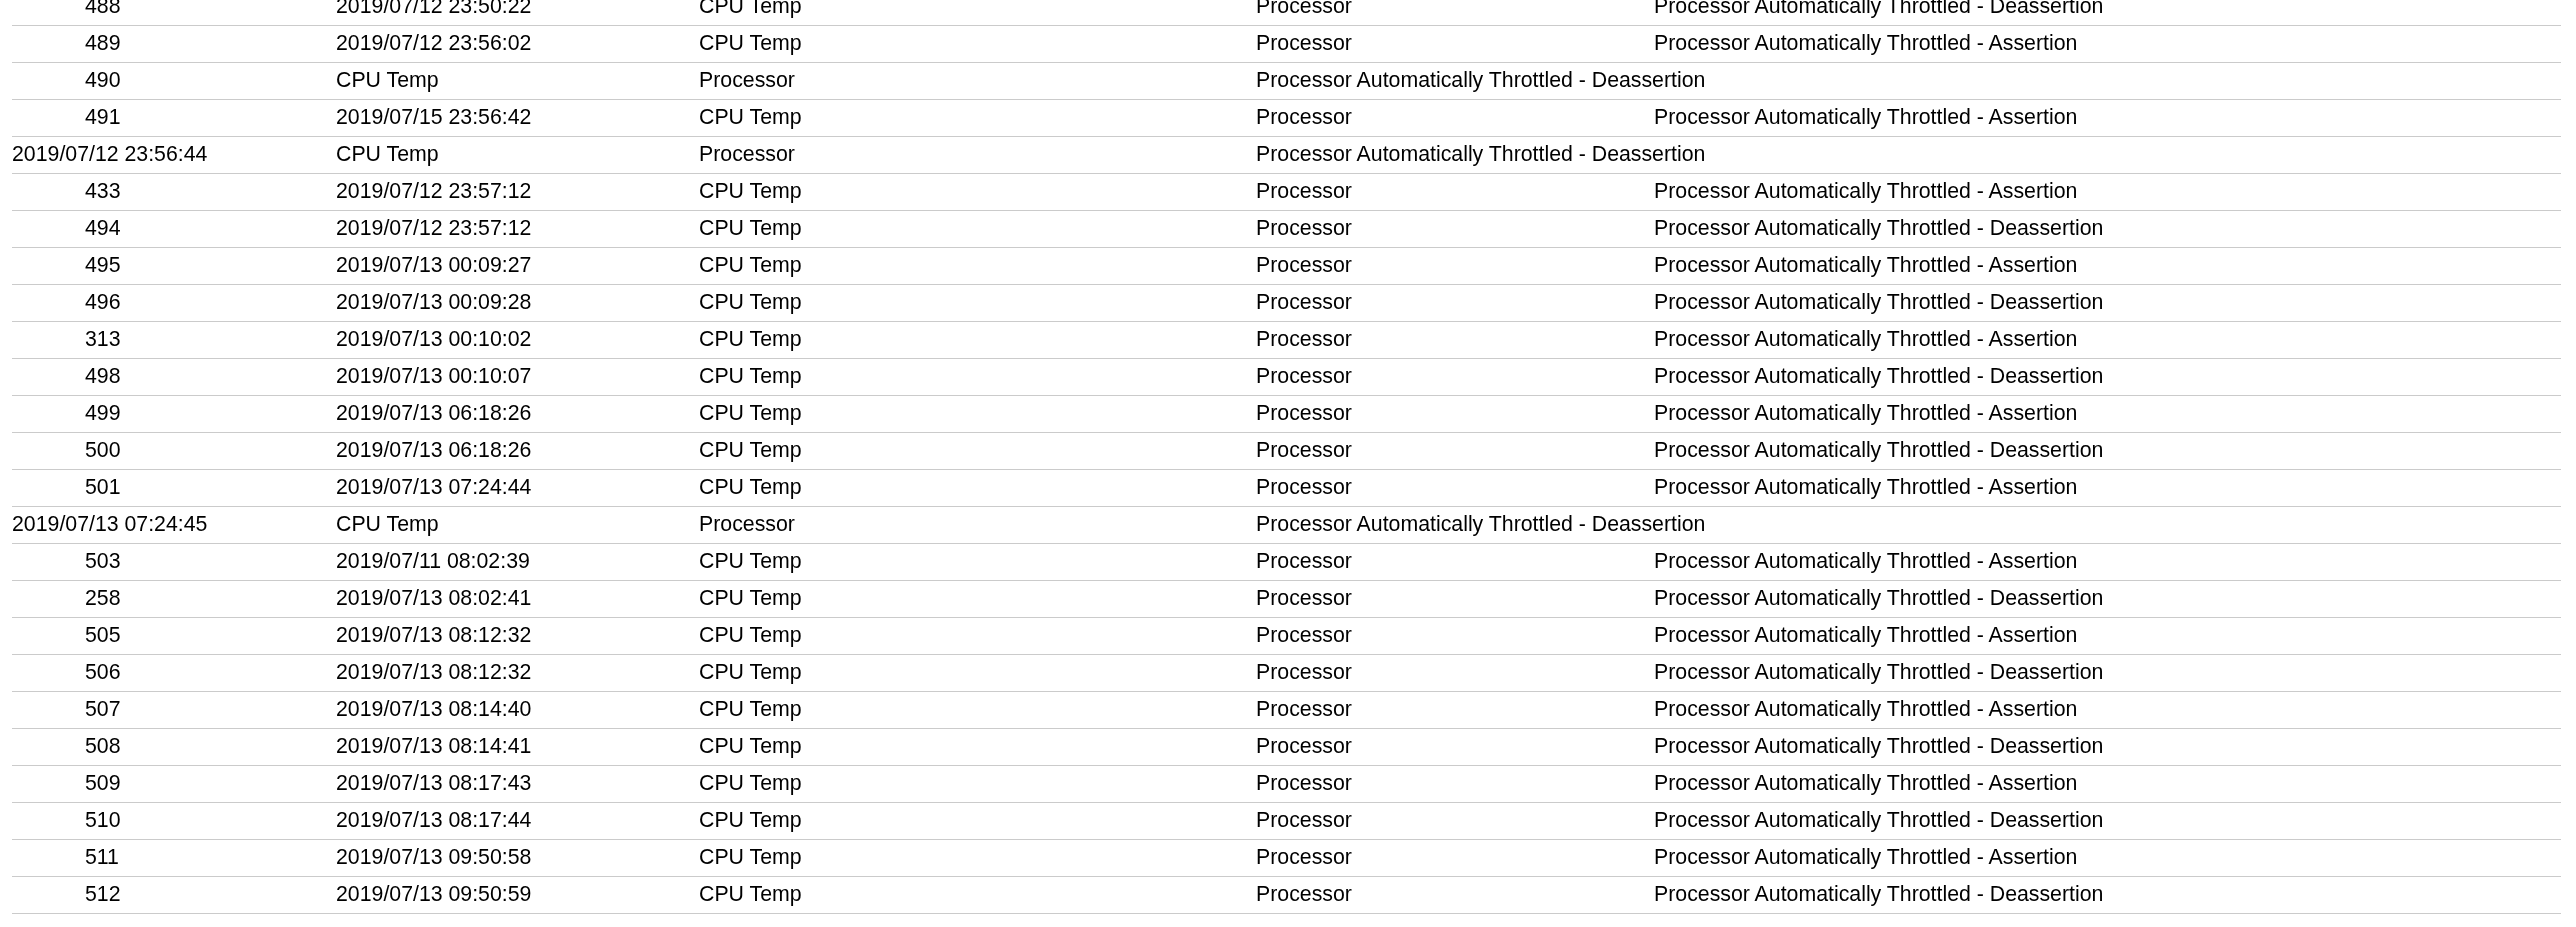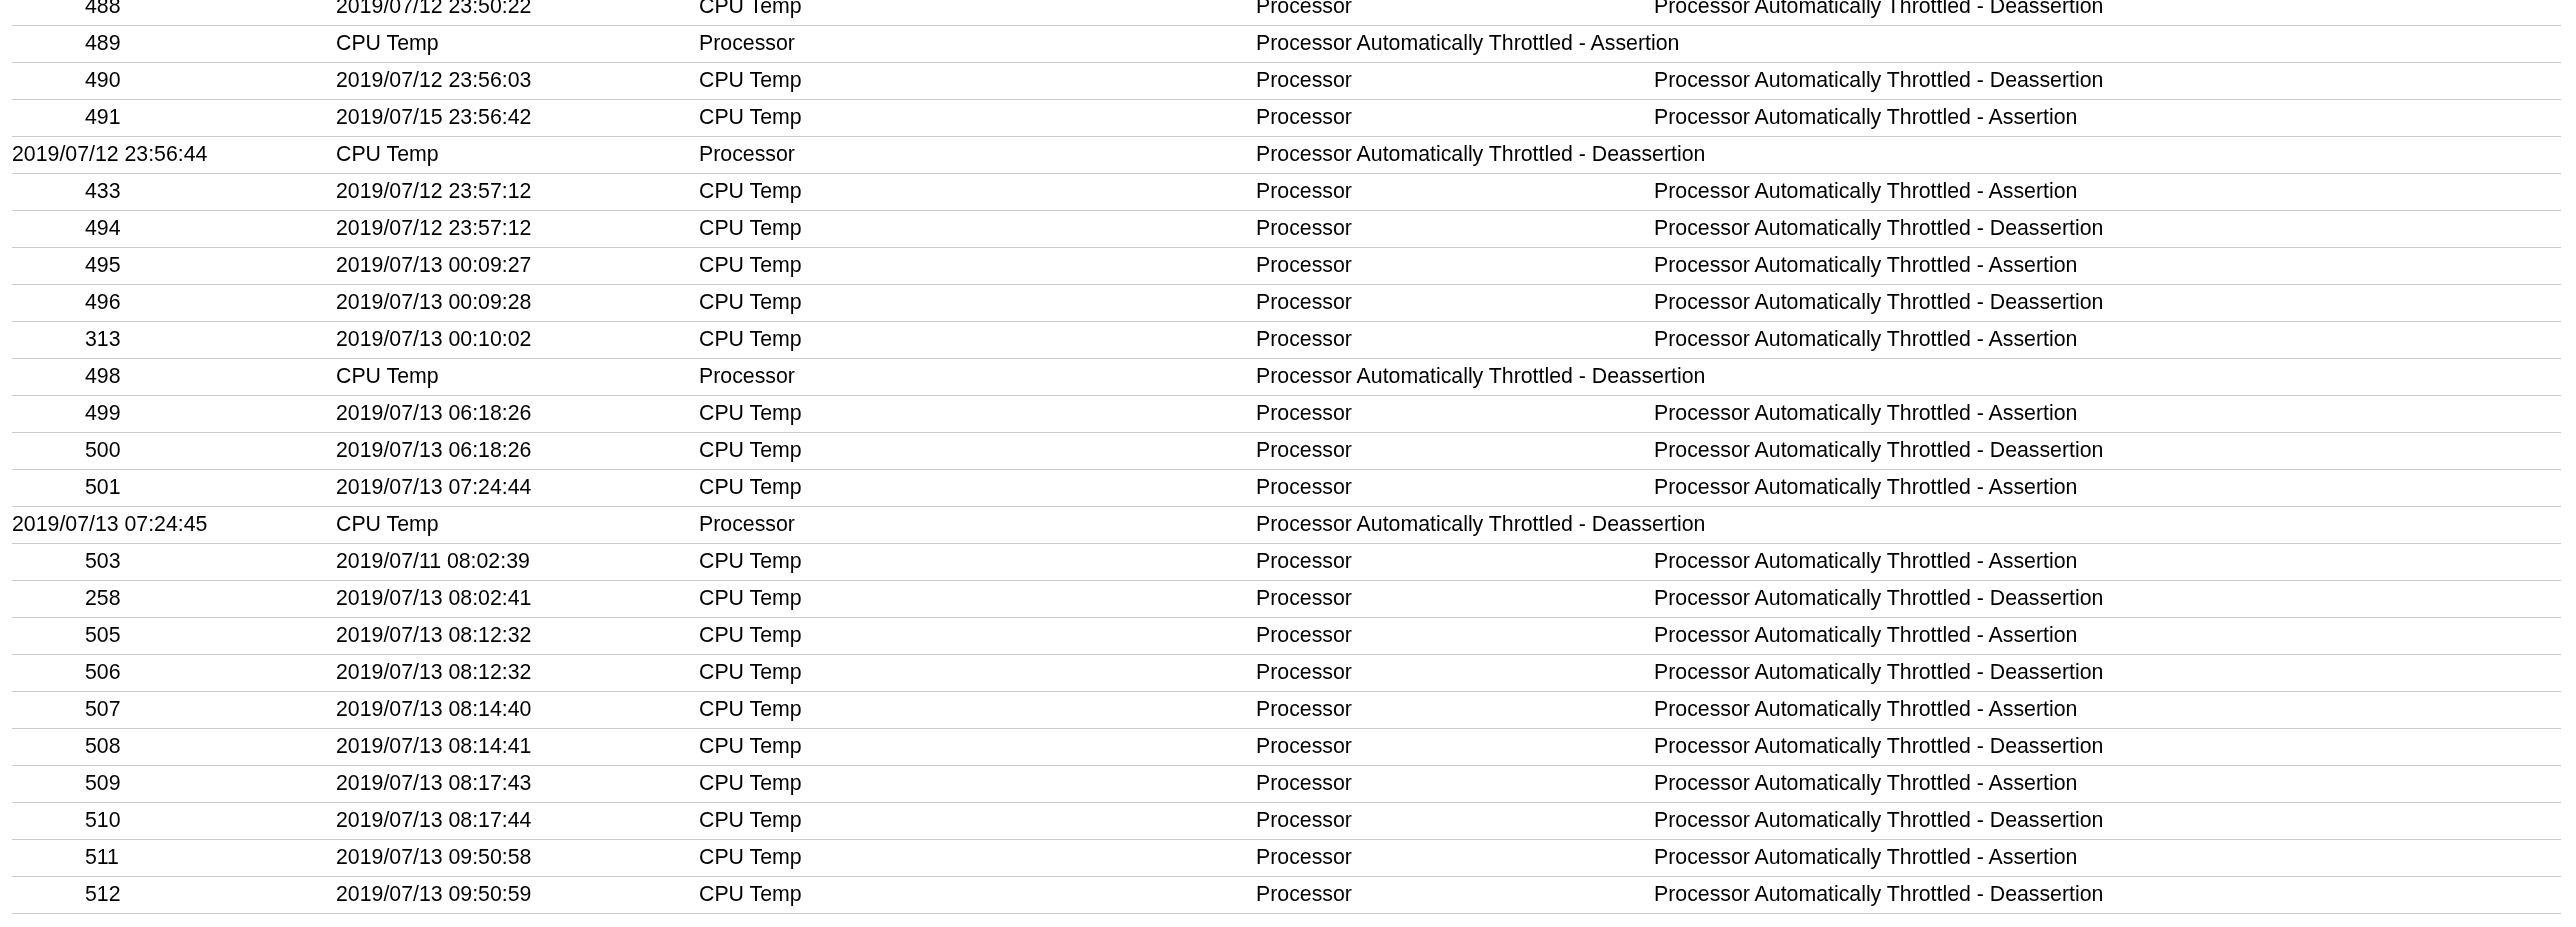--- a/index.html
+++ b/index.html
@@ -44,28 +44,28 @@
     <div class="row">
       <div class="cell c-id">488</div>
       <div class="cell c-time">2019/07/12 23:50:22</div>
       <div class="cell c-sensor">CPU Temp</div>
       <div class="cell c-type">Processor</div>
       <div class="cell c-description">Processor Automatically Throttled - Deassertion</div>
     </div>
 
     <div class="row">
       <div class="cell c-id">489</div>
+      <div class="cell c-time">2019/07/12 23:56:02</div>
       <div class="cell c-sensor">CPU Temp</div>
       <div class="cell c-type">Processor</div>
       <div class="cell c-description">Processor Automatically Throttled - Assertion</div>
     </div>
 
     <div class="row">
       <div class="cell c-id">490</div>
-      <div class="cell c-time">2019/07/12 23:56:03</div>
       <div class="cell c-sensor">CPU Temp</div>
       <div class="cell c-type">Processor</div>
       <div class="cell c-description">Processor Automatically Throttled - Deassertion</div>
     </div>
 
     <div class="row">
       <div class="cell c-id">491</div>
       <div class="cell c-time">2019/07/15 23:56:42</div>
       <div class="cell c-sensor">CPU Temp</div>
       <div class="cell c-type">Processor</div>
@@ -114,20 +114,21 @@
     <div class="row">
       <div class="cell c-id">313</div>
       <div class="cell c-time">2019/07/13 00:10:02</div>
       <div class="cell c-sensor">CPU Temp</div>
       <div class="cell c-type">Processor</div>
       <div class="cell c-description">Processor Automatically Throttled - Assertion</div>
     </div>
 
     <div class="row">
       <div class="cell c-id">498</div>
+      <div class="cell c-time">2019/07/13 00:10:07</div>
       <div class="cell c-sensor">CPU Temp</div>
       <div class="cell c-type">Processor</div>
       <div class="cell c-description">Processor Automatically Throttled - Deassertion</div>
     </div>
 
     <div class="row">
       <div class="cell c-id">499</div>
       <div class="cell c-time">2019/07/13 06:18:26</div>
       <div class="cell c-sensor">CPU Temp</div>
       <div class="cell c-type">Processor</div>

